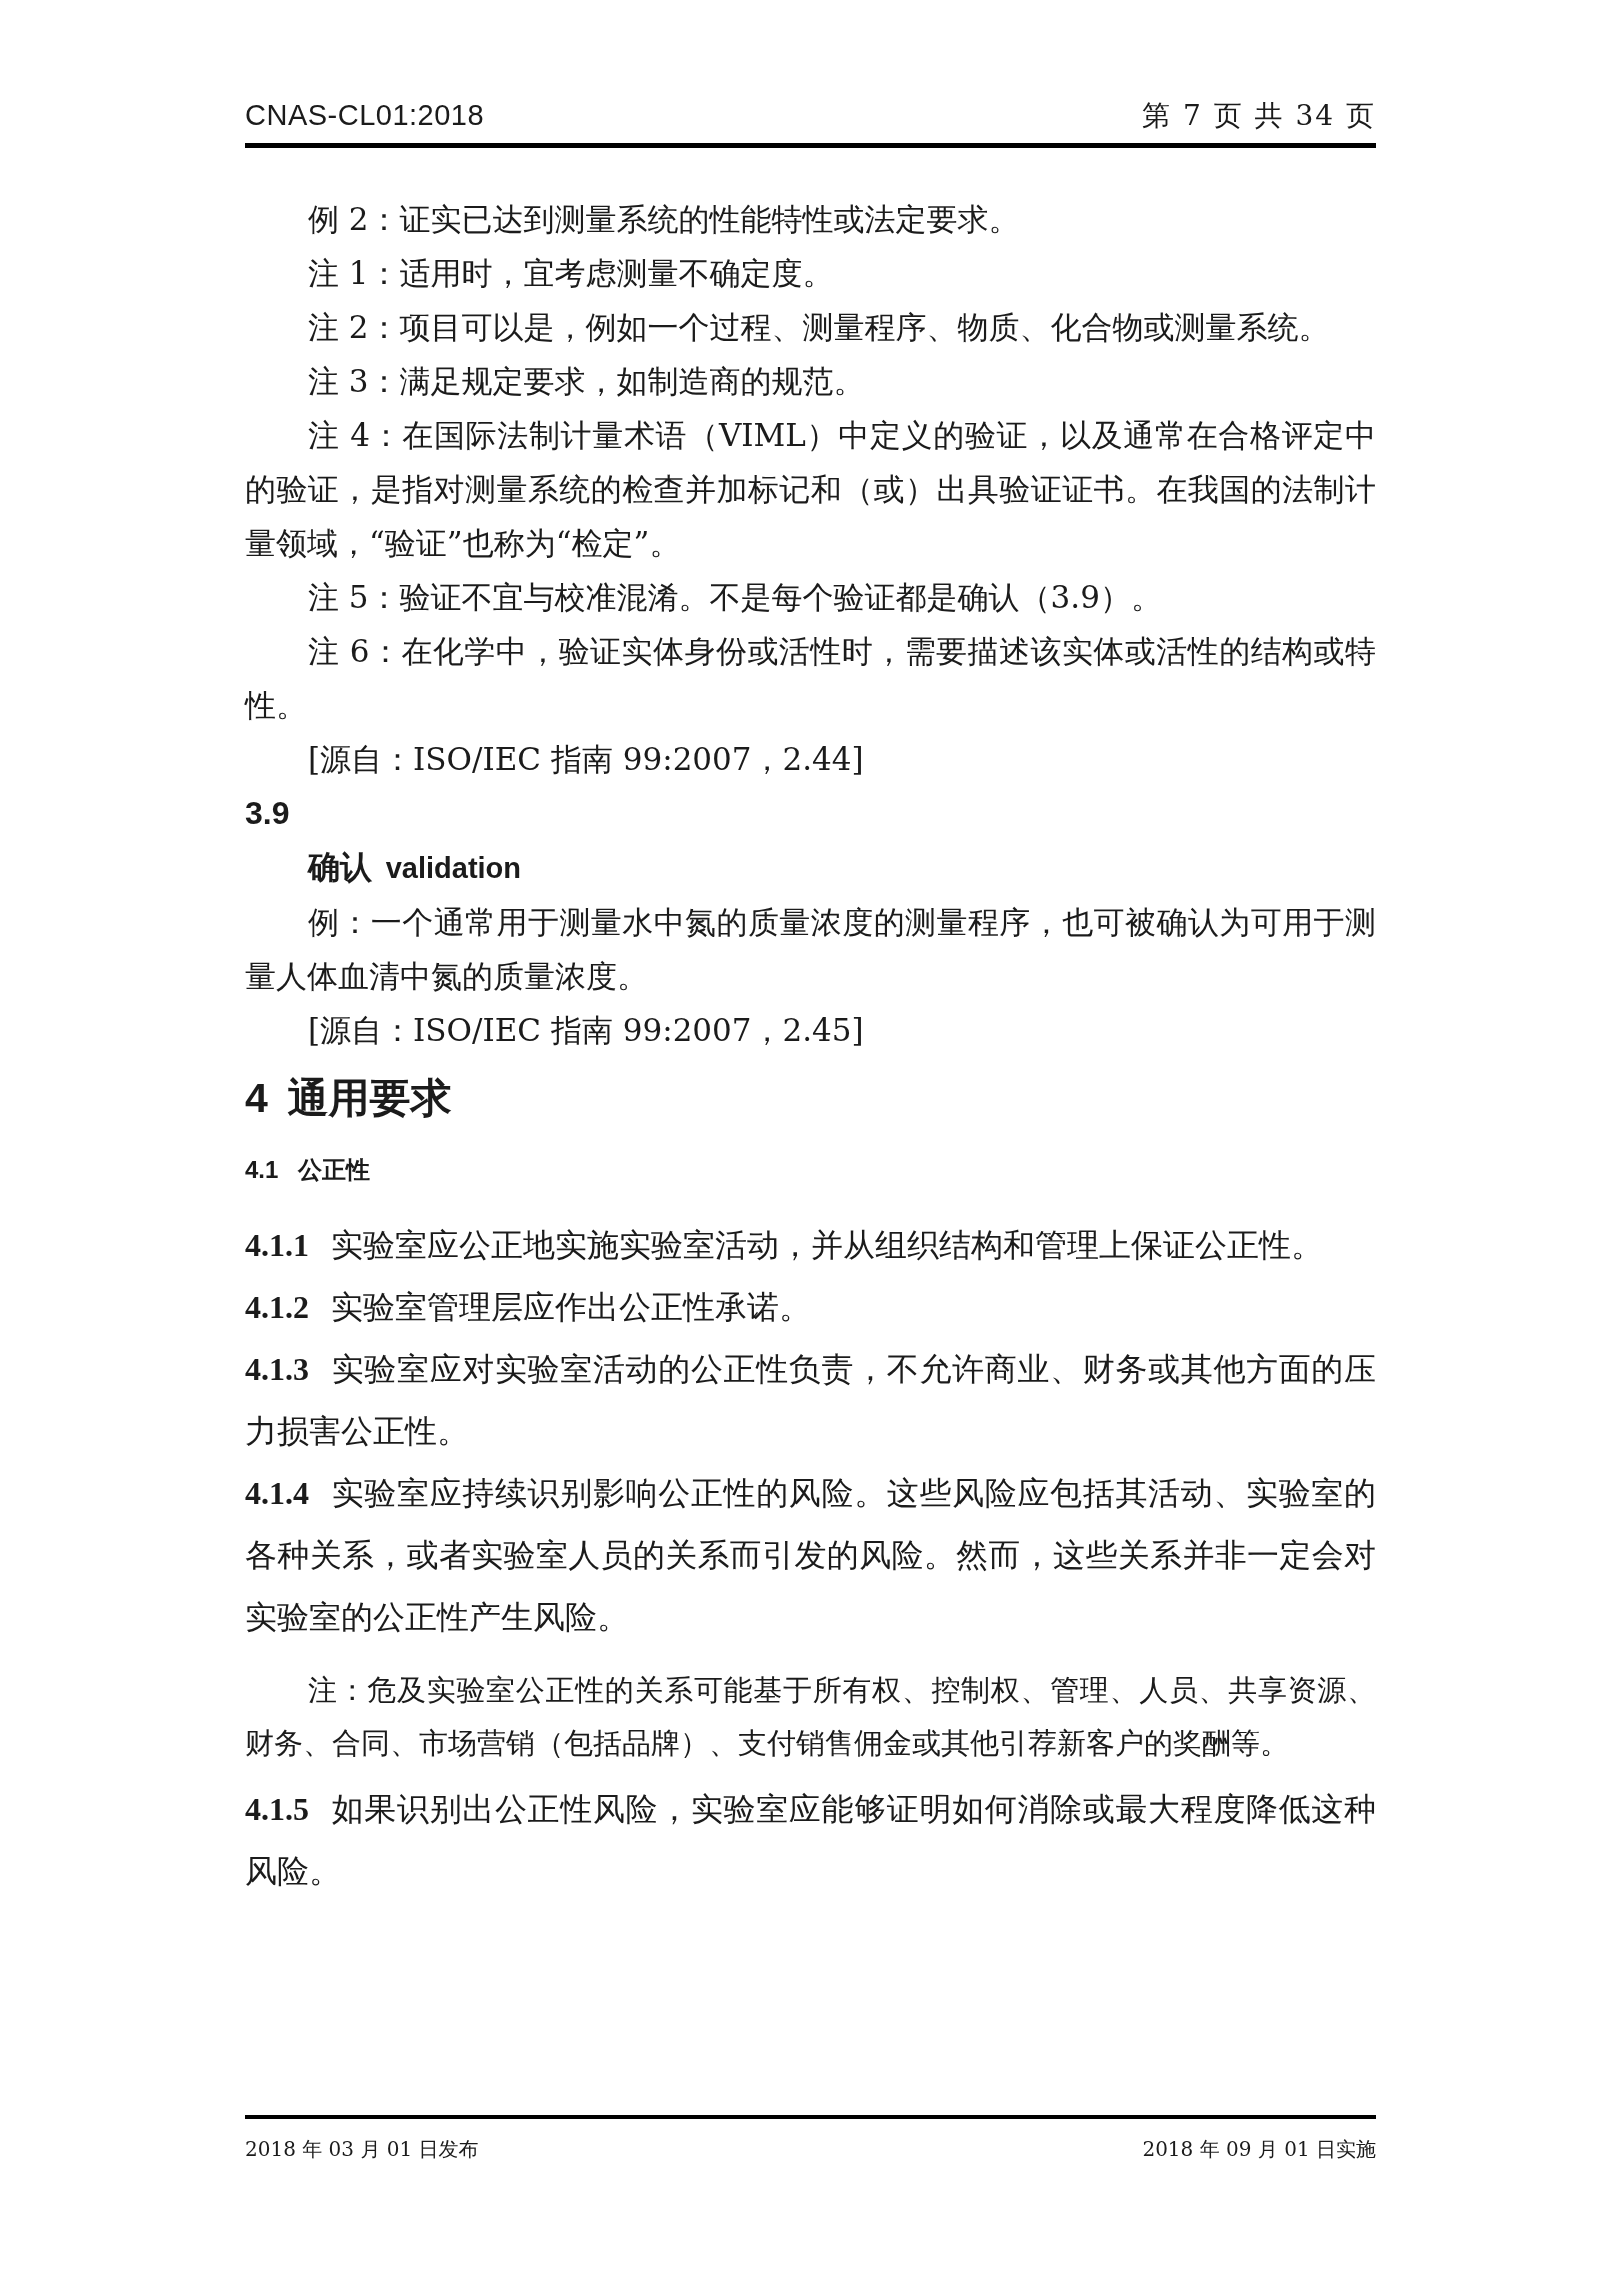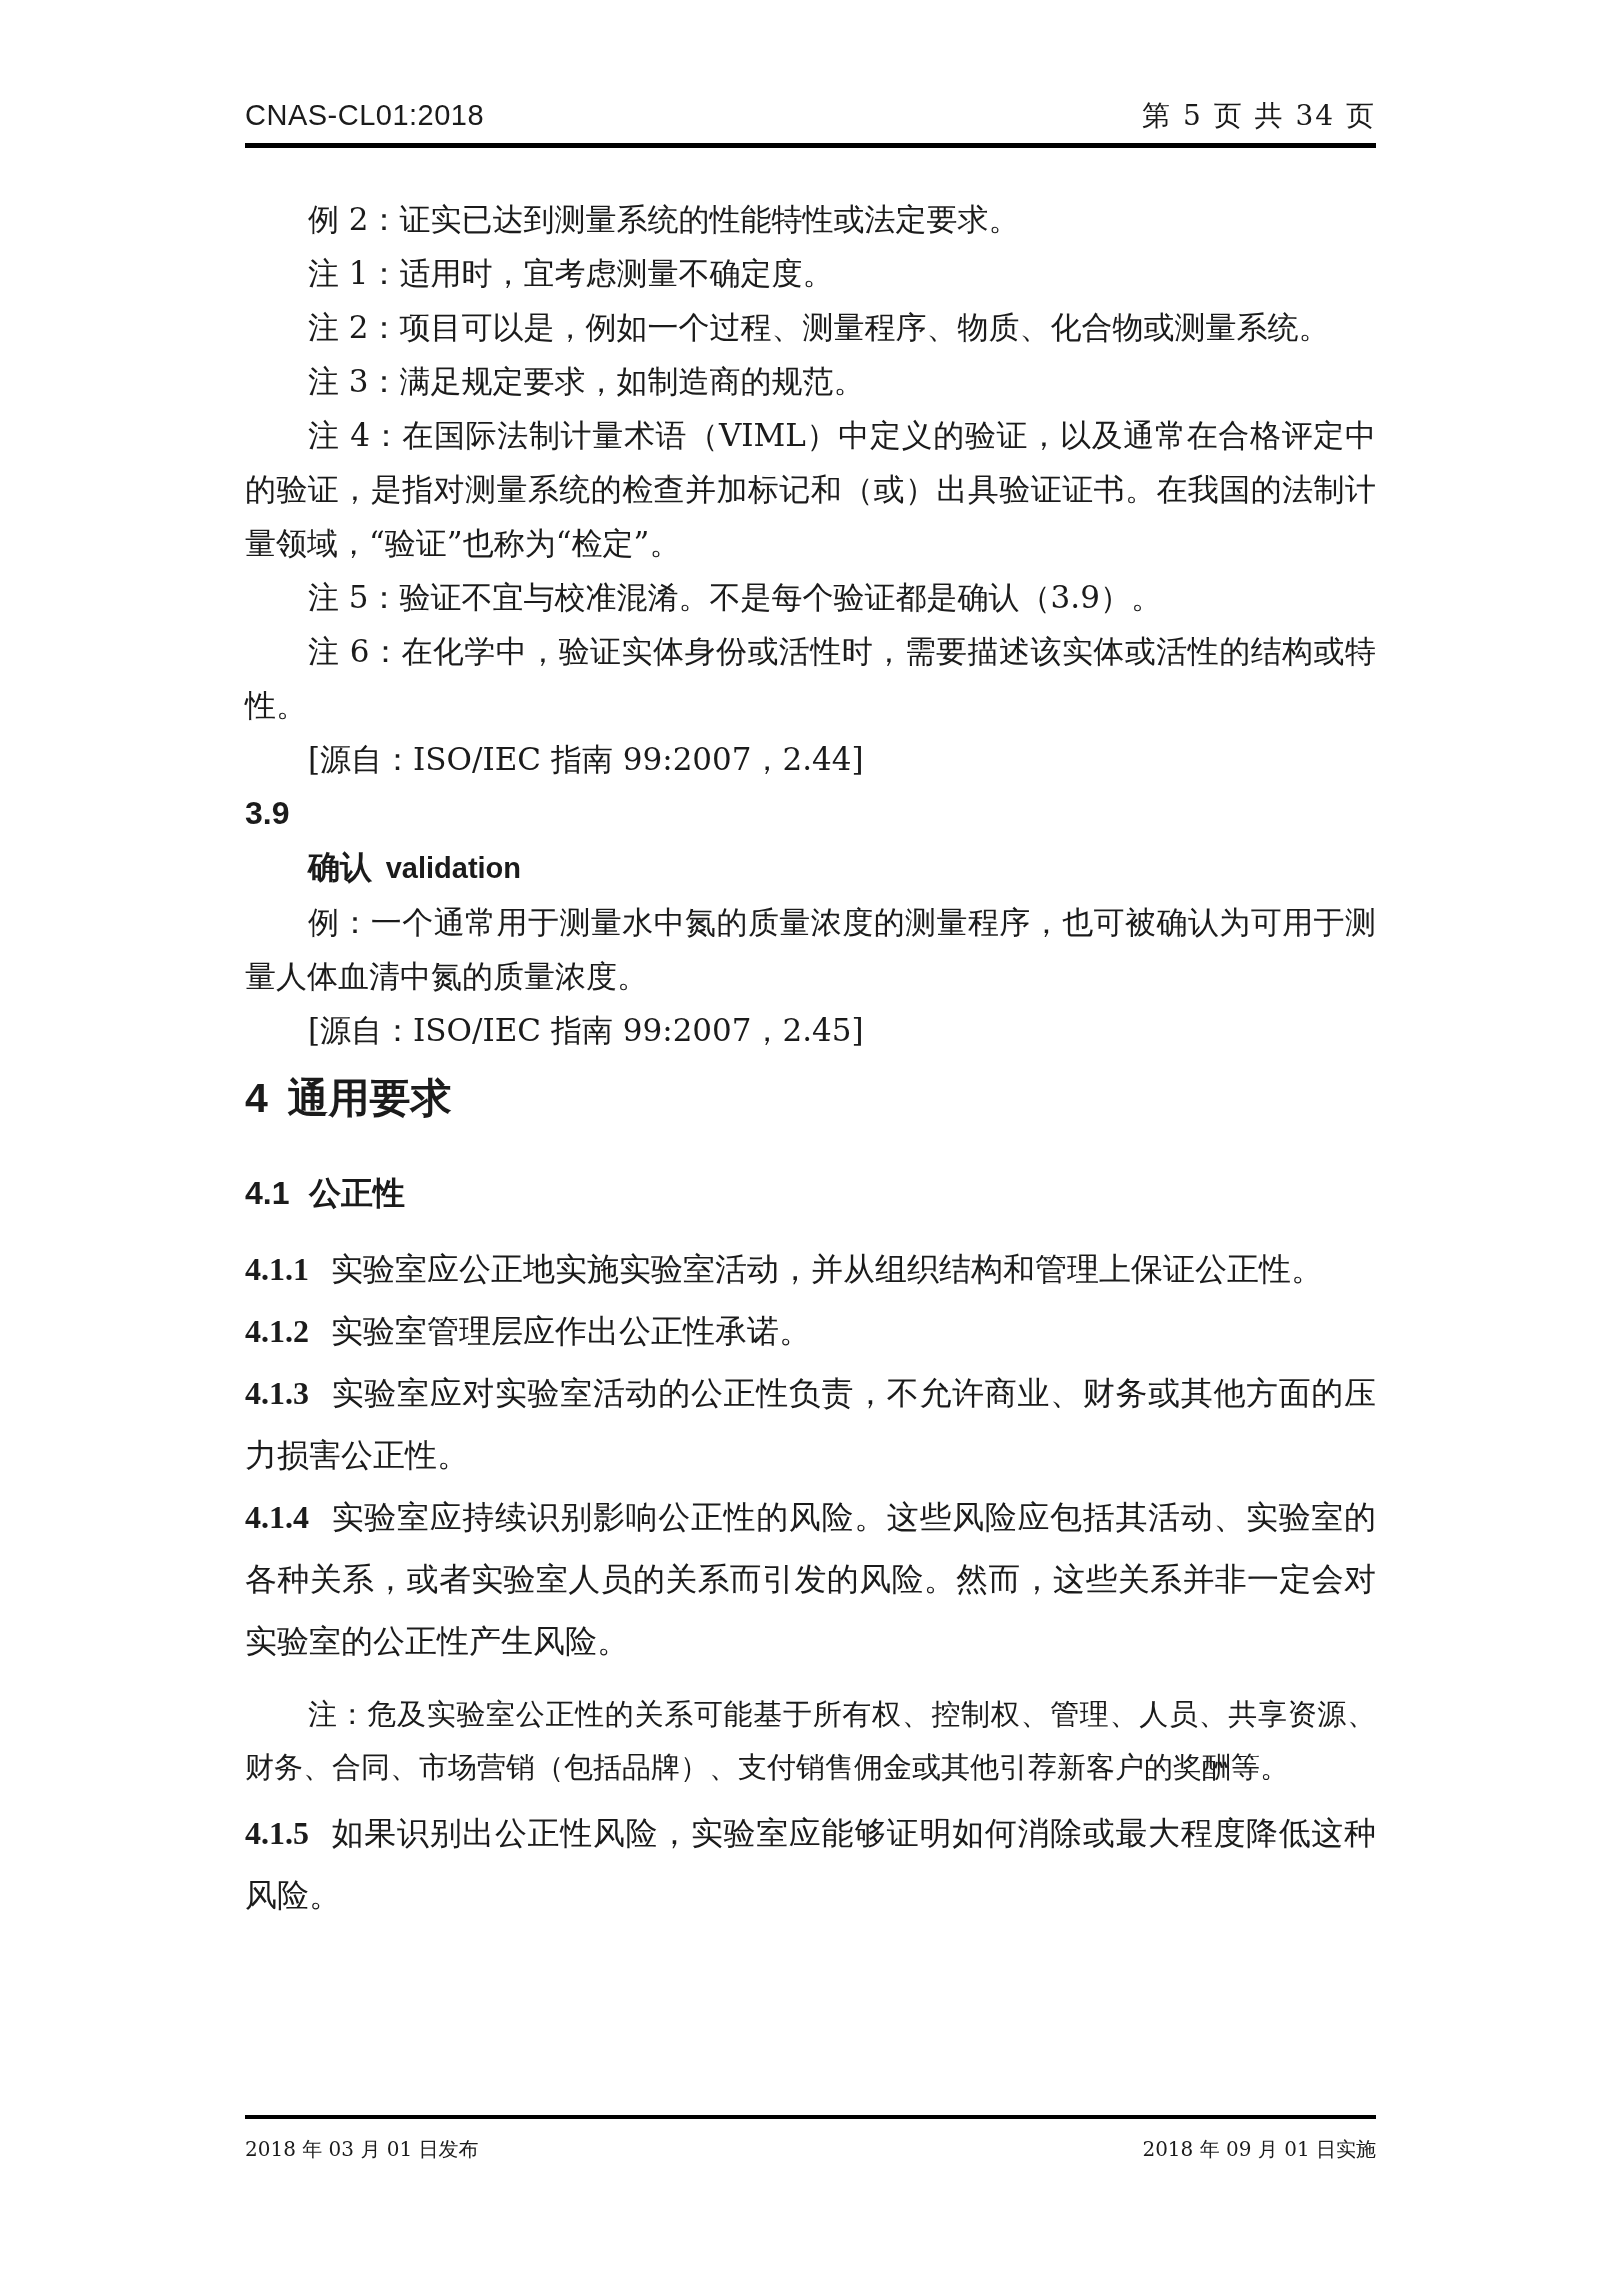--- a/index.html
+++ b/index.html
@@ -78,22 +78,22 @@
   }
 
   .h1 {
     margin: 13.7px 0 0 0;
     font-size: 41px;
     line-height: 55px;
     font-weight: bold;
     font-family: "Liberation Sans", "DejaVu Sans", sans-serif;
   }
   .h2 {
-    margin: 40px 0 0 0;
-    font-size: 32px;
+    margin: 16px 0 0 0;
+    font-size: 24px;
     line-height: 55px;
     font-weight: bold;
     font-family: "Liberation Sans", "DejaVu Sans", sans-serif;
   }
   .hnum { margin-right: 19.6px; }
 
   .clauses { margin-top: 17.6px; }
   .clause {
     margin: 0;
     font-size: 32px;
@@ -127,21 +127,21 @@
     line-height: 33px;
   }
 </style>
 </head>
 <body>
 
 <div class="page">
 
   <div class="header">
     <span class="doc-code">CNAS-CL01:2018</span>
-    <span class="page-number">第 5 页 共 34 页</span>
+    <span class="page-number">第 7 页 共 34 页</span>
   </div>
 
   <div class="content">
 
     <p class="note">例 2：证实已达到测量系统的性能特性或法定要求。</p>
     <p class="note">注 1：适用时，宜考虑测量不确定度。</p>
     <p class="note">注 2：项目可以是，例如一个过程、测量程序、物质、化合物或测量系统。</p>
     <p class="note">注 3：满足规定要求，如制造商的规范。</p>
     <p class="note">注 4：在国际法制计量术语（VIML）中定义的验证，以及通常在合格评定中的验证，是指对测量系统的检查并加标记和（或）出具验证证书。在我国的法制计量领域，“验证”也称为“检定”。</p>
     <p class="note">注 5：验证不宜与校准混淆。不是每个验证都是确认（3.9）。</p>

